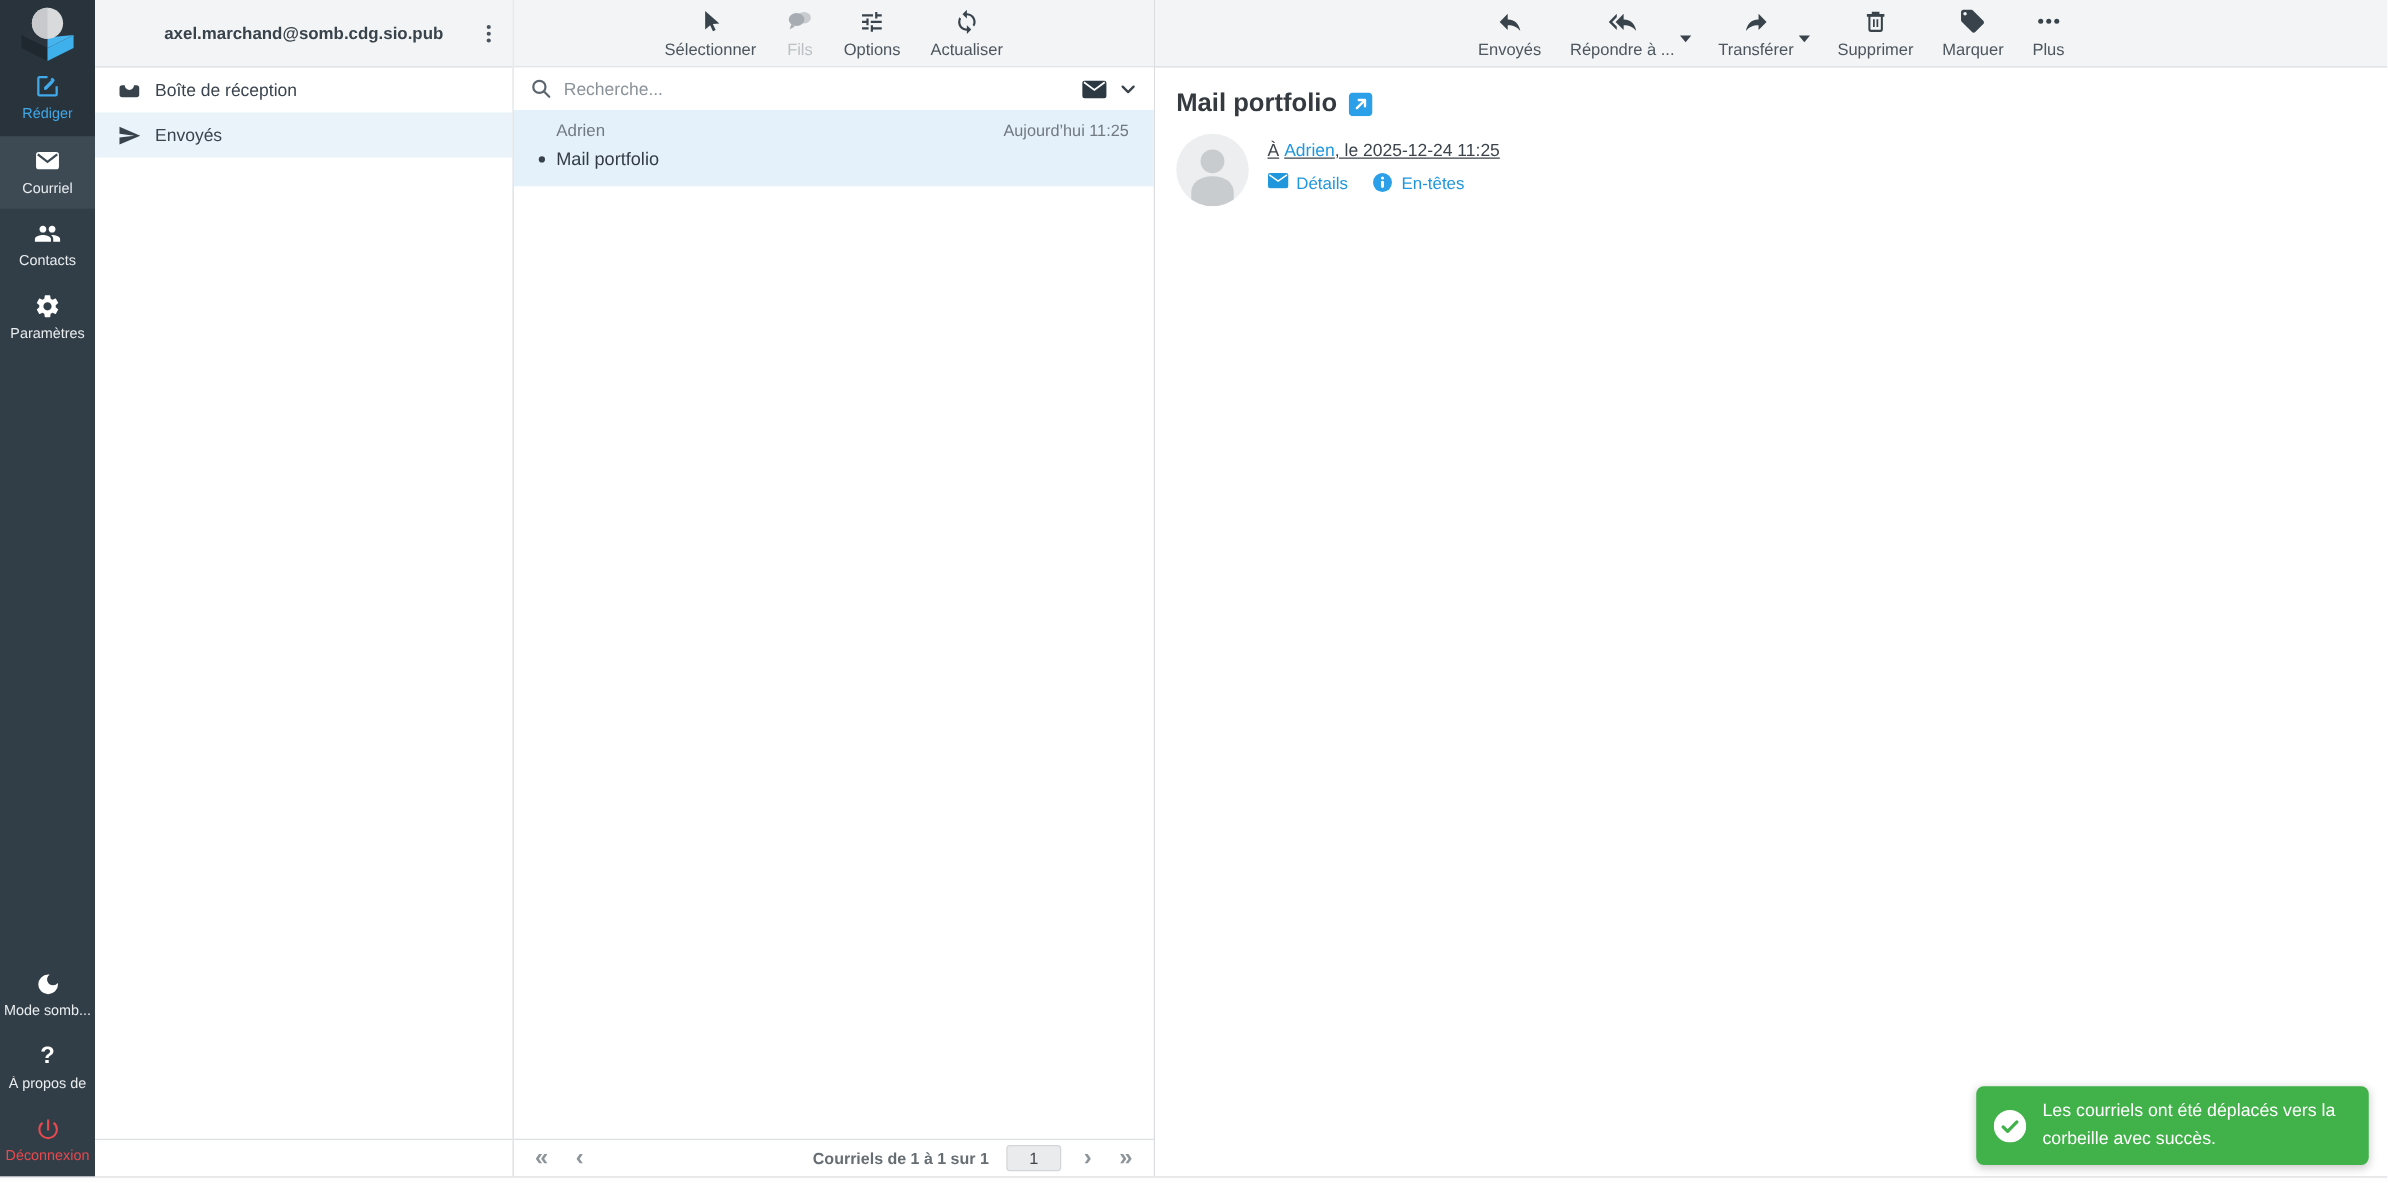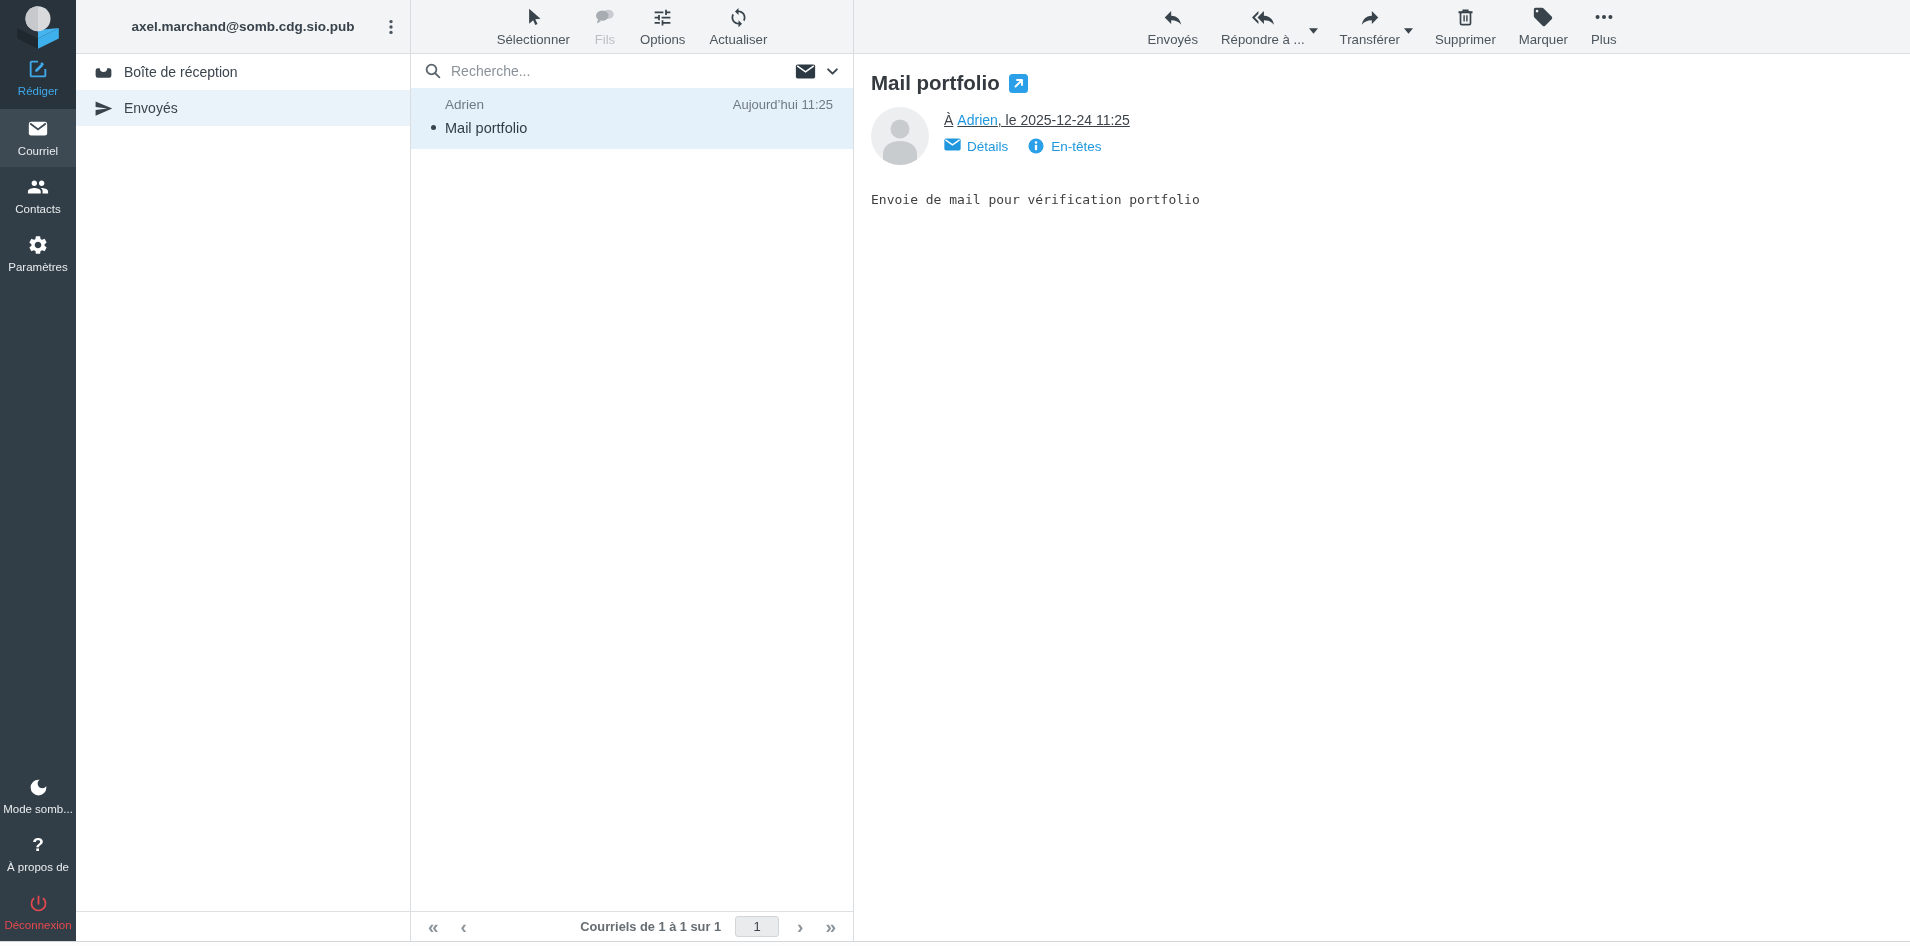--- a/index.html
+++ b/index.html
@@ -17,21 +17,21 @@
   .side-item.compose { padding-top: 2px; }
   .side-item.compose .s-lbl, .side-item.compose .s-ico { color: #3fa9ea; }
   .side-item.selected { background: #3d4a54; }
   .side-item .s-ico { width: 22px; height: 22px; color: #ffffff; display: flex; align-items: center; justify-content: center; }
   .side-item.logout .s-ico, .side-item.logout .s-lbl { color: #e8494f; }
   .side-spacer { flex: 1; }
   .q-glyph { font-size: 19px; font-weight: bold; color: #fff; line-height: 22px; }
 
   
   .col-folders { width: 334px; background: #fff; display: flex; flex-direction: column; flex-shrink: 0; }
-  .col-list { width: 444px; border-left: 1px solid #d9dde0; border-right: 1px solid #d9dde0;
+  .col-list { width: 514px; border-left: 1px solid #d9dde0; border-right: 1px solid #d9dde0;
     display: flex; flex-direction: column; flex-shrink: 0; background: #fff; }
   .col-message { flex: 1; background: #fff; display: flex; flex-direction: column; position: relative; }
 
   .pane-head { height: 54px; background: #f2f4f5; border-bottom: 1px solid #dbdfe1;
     display: flex; align-items: center; justify-content: center; flex-shrink: 0; }
 
   
   .acct-head { position: relative; }
   .acct-email { font-size: 13.5px; font-weight: bold; color: #39434c; }
   .kebab-btn { position: absolute; right: 6px; top: 14px; width: 26px; height: 26px; border: none; background: transparent;
@@ -400,19 +400,25 @@
                   <circle cx="9" cy="5" r="1.4" fill="#fff"></circle>
                   <rect x="7.7" y="7.5" width="2.6" height="6.5" rx="1.3" fill="#fff"></rect>
                 </svg>
               </span>
               <span>En-têtes</span>
             </a>
           </div>
         </div>
       </div>
 
-      <div class="msg-body">Envoie de mail pour vérification portfolio</div>
-    </div>
-
+    </div>
+
+    <div class="toast">
+      <svg class="tk-ico" viewBox="0 0 26 26" width="26" height="26">
+        <circle cx="13" cy="13" r="13" fill="#fff"></circle>
+        <path d="M7.5 13.5l3.6 3.6 7.4-7.6" stroke="#41b14a" stroke-width="2.6" fill="none" stroke-linecap="round" stroke-linejoin="round"></path>
+      </svg>
+      <span>Les courriels ont été déplacés vers la corbeille avec succès.</span>
+    </div>
   </section>
 
 </div>
 <div class="bottom-strip"></div>
 
 </body></html>

